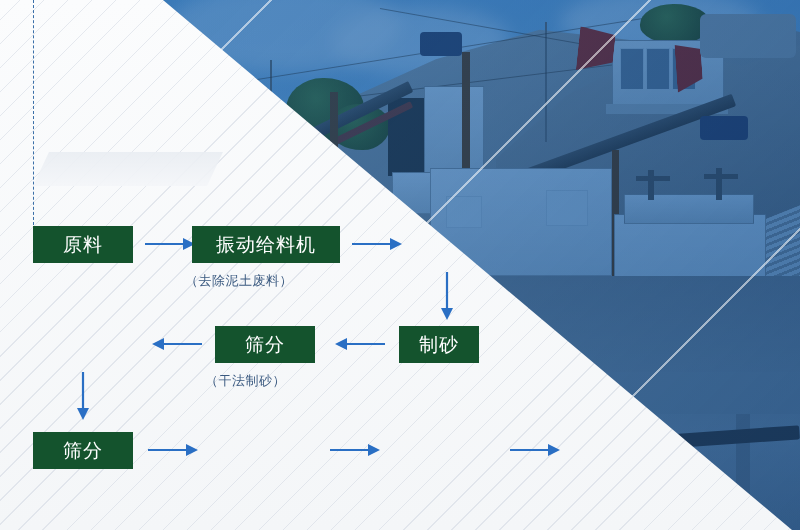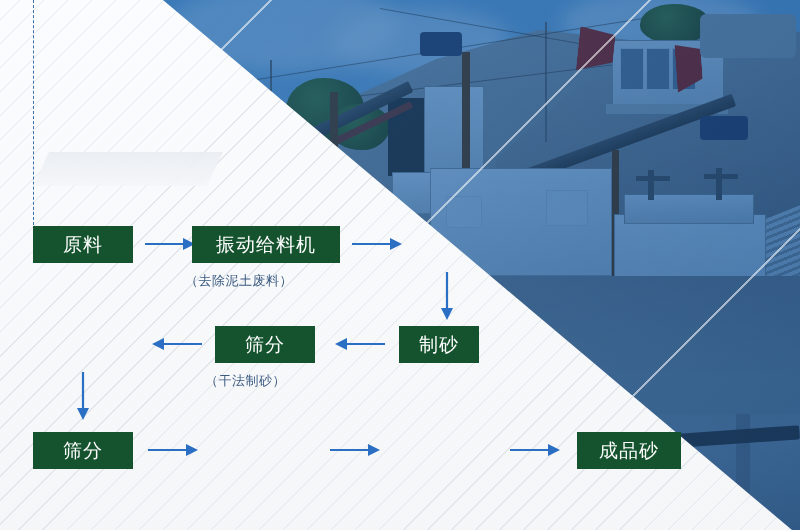--- a/index.html
+++ b/index.html
@@ -329,15 +329,14 @@
   </div>
 
 
   <div class="arrow" style="left:510px;top:442px;">
     <svg width="50" height="16" viewBox="0 0 50 16">
       <line x1="0" y1="8" x2="38" y2="8" stroke="#2a6fc4" stroke-width="2.2"></line>
       <polygon points="38,2 50,8 38,14" fill="#2a6fc4"></polygon>
     </svg>
   </div>
 
-  <div class="fbox" style="left:577px;top:432px;width:104px;">成品砂</div>
 
 </div>
 
 </body></html>

